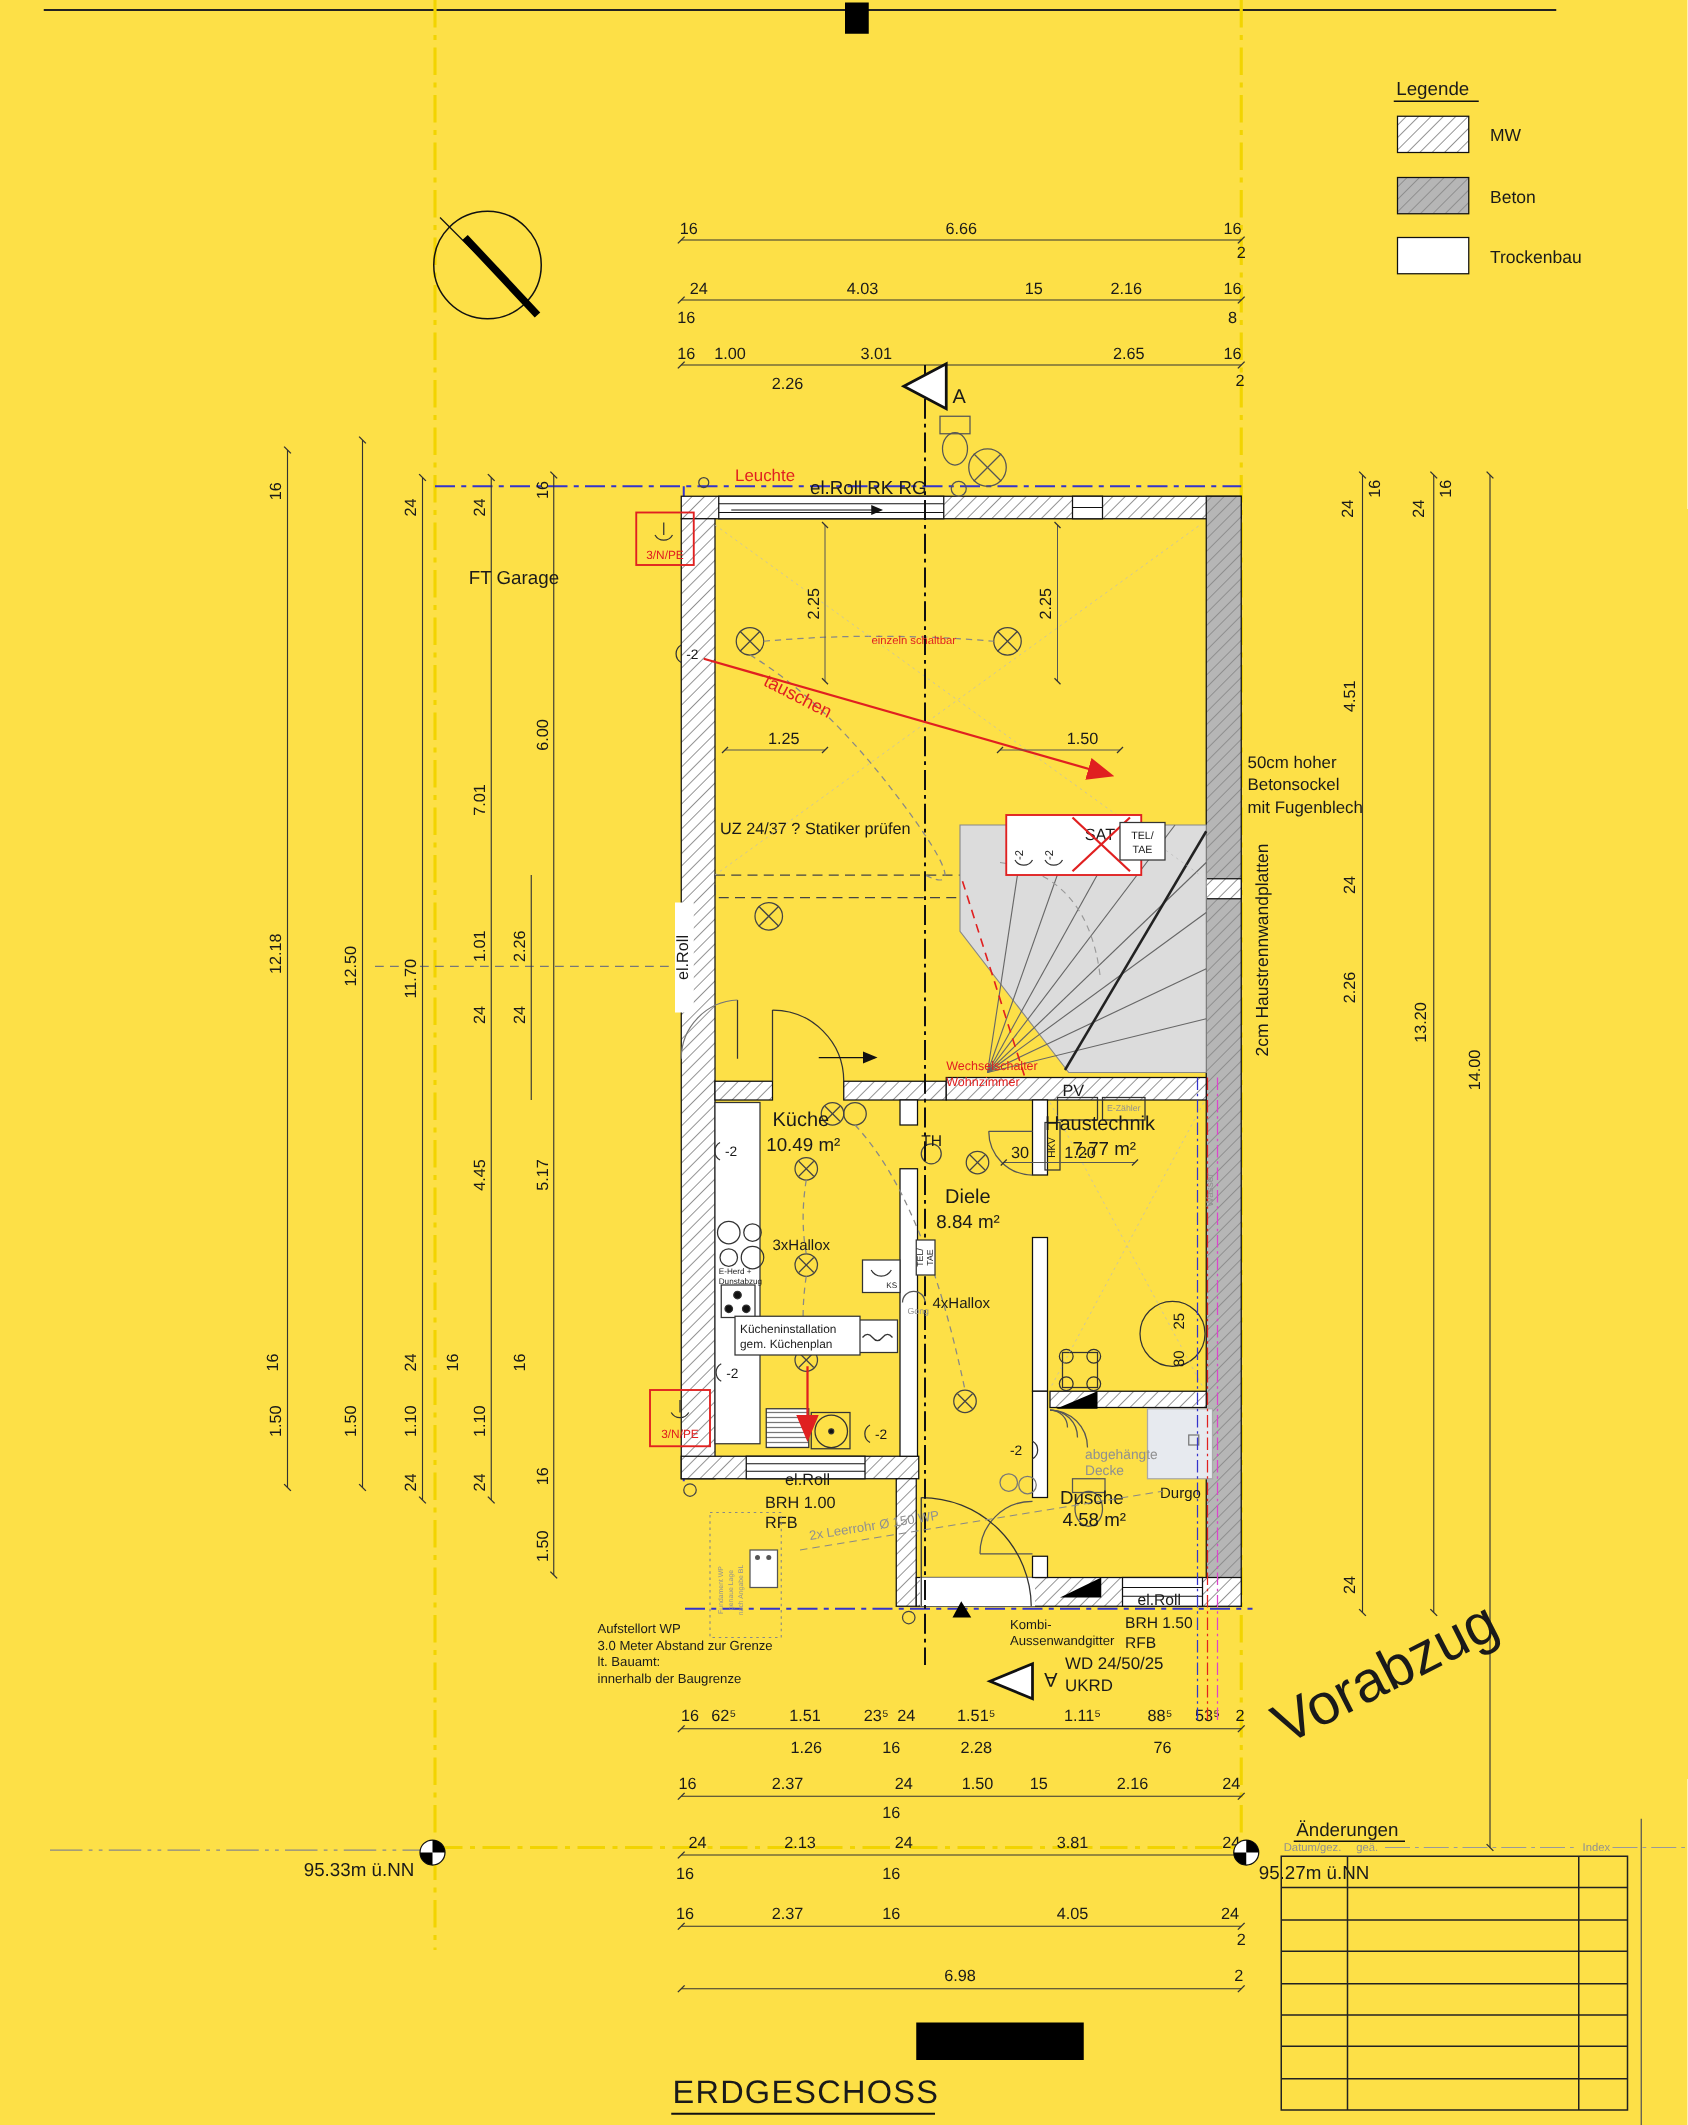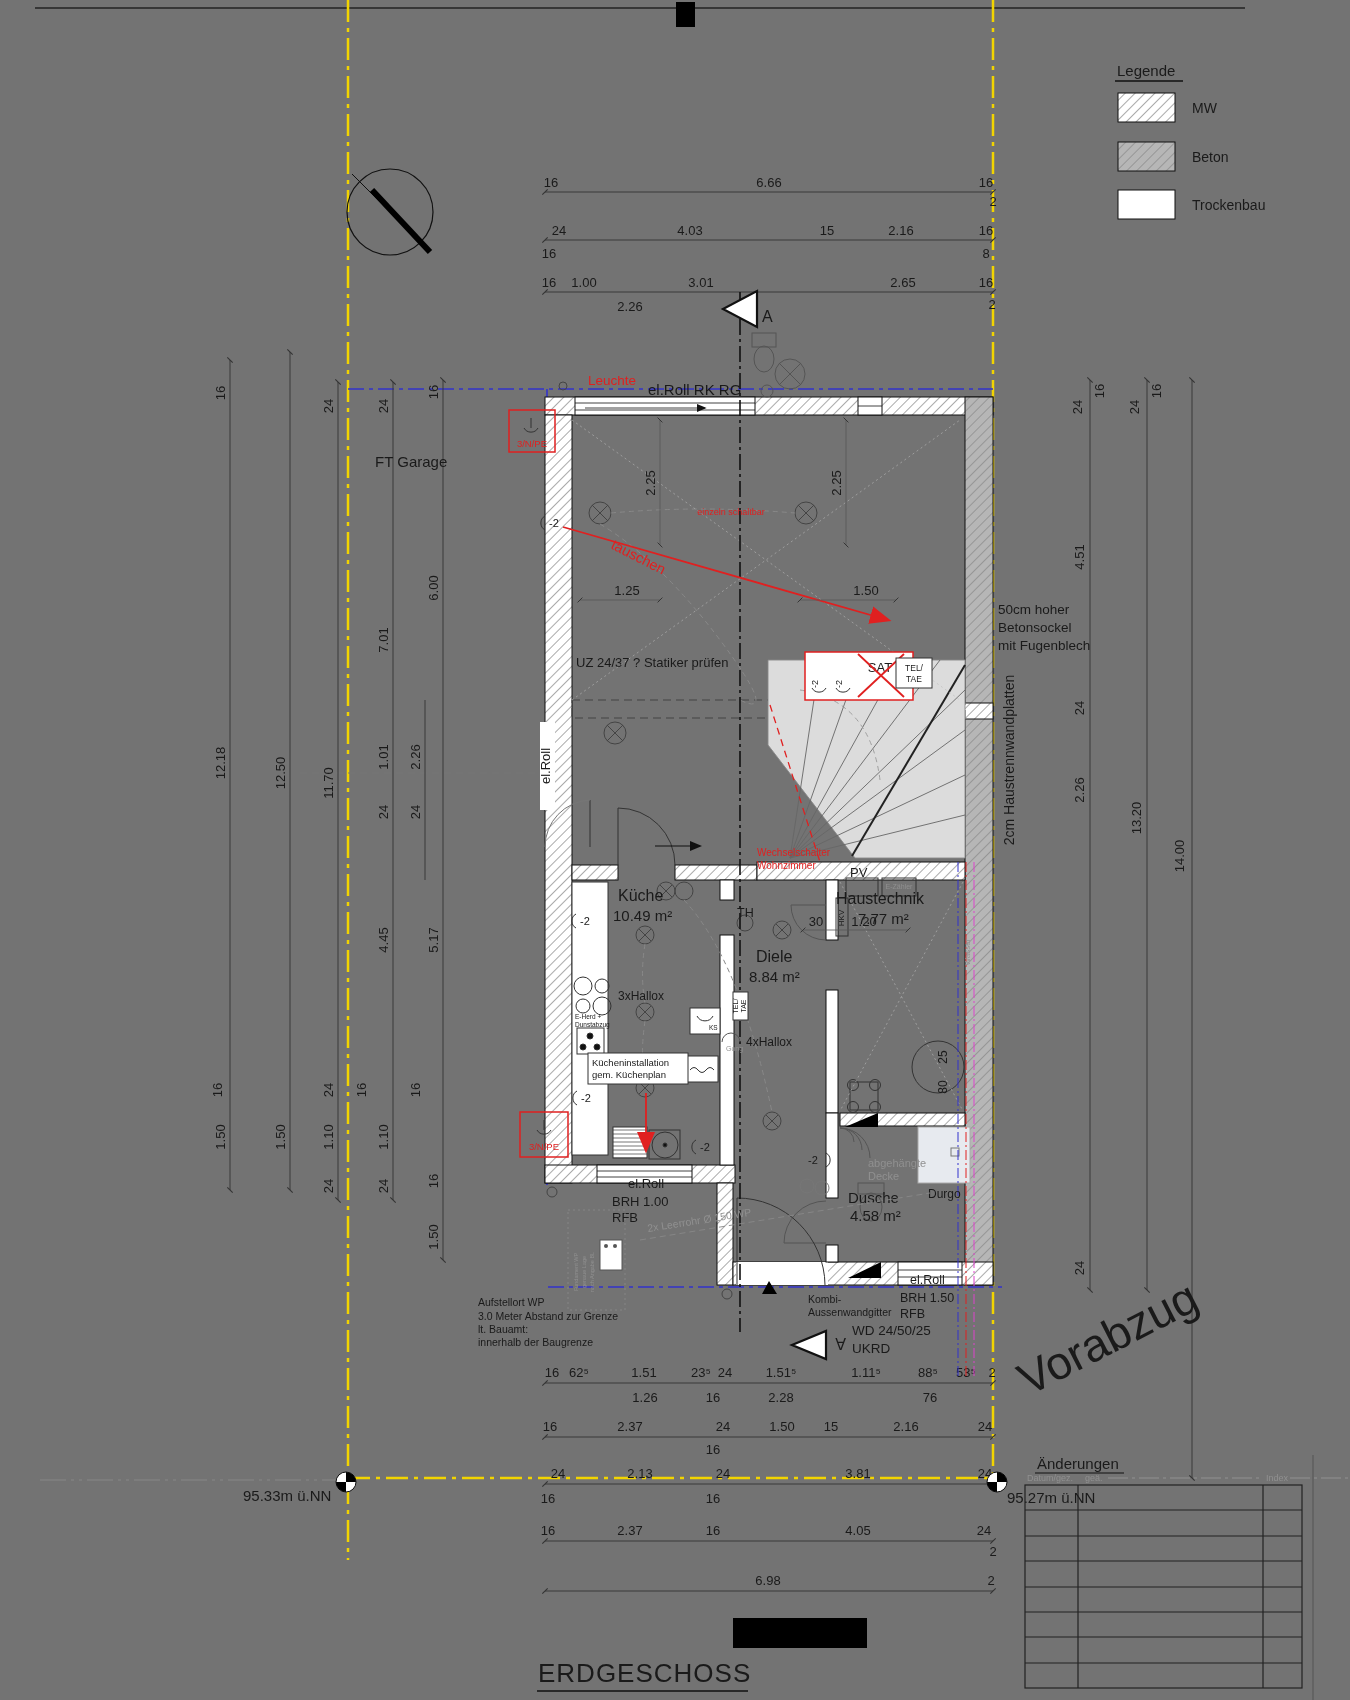--- a/index.html
+++ b/index.html
@@ -1,16 +1,16 @@
 <!DOCTYPE html>
 <html><head>
 <meta charset="utf-8">
 <style>
   html,body{margin:0;padding:0;background:#fff;}
-  #sheet{position:relative;width:1350px;height:1700px;background:#737373;overflow:hidden;}
+  #sheet{position:relative;width:1350px;height:1700px;background:#fde047;overflow:hidden;}
   svg{position:absolute;left:0;top:0;}
   text{font-family:"Liberation Sans",sans-serif;fill:#1a1a1a;}
   .dim{font-size:13px;}
   .note{font-size:13px;}
   .big{font-size:16px;}
   .red{fill:#e02020;}
   .gray{fill:#909090;}
   .tiny{font-size:7px;}
 </style>
 </head>

